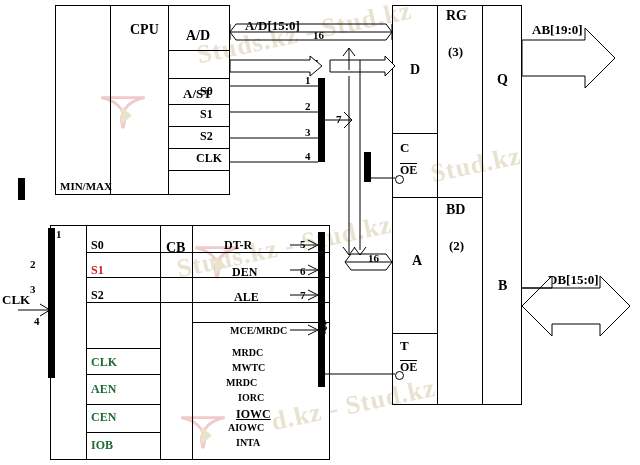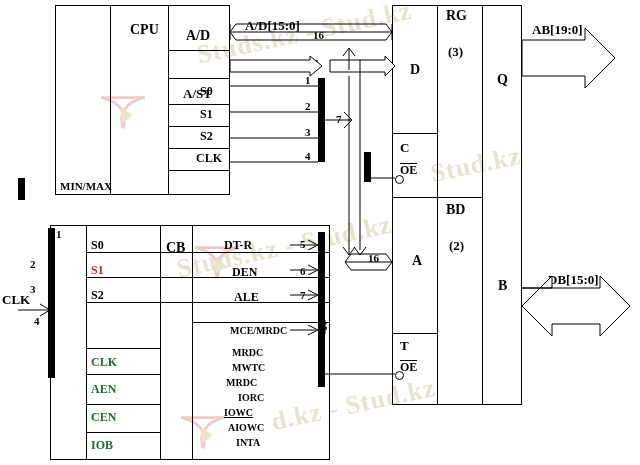--- a/index.html
+++ b/index.html
@@ -139,21 +139,21 @@
 
   <div class="num b" style="left:300px;top:238px;">5</div>
   <div class="num b" style="left:300px;top:265px;">6</div>
   <div class="num b" style="left:300px;top:289px;">7</div>
 
   <div class="lbl b" style="left:230px;top:325px;font-size:10px;">MCE/MRDC</div>
   <div class="lbl b" style="left:232px;top:347px;font-size:10px;">MRDC</div>
   <div class="lbl b" style="left:232px;top:362px;font-size:10px;">MWTC</div>
   <div class="lbl b" style="left:226px;top:377px;font-size:10px;">MRDC</div>
   <div class="lbl b" style="left:238px;top:392px;font-size:10px;">IORC</div>
-  <div class="lbl b" style="left:224px;top:407px;font-size:10px;text-decoration:underline;">IOWC</div>
+  <div class="lbl b" style="left:236px;top:407px;font-size:12px;text-decoration:underline;">IOWC</div>
   <div class="lbl b" style="left:228px;top:422px;font-size:10px;">AIOWC</div>
   <div class="lbl b" style="left:236px;top:437px;font-size:10px;font-family:Liberation Serif, serif;">INTA</div>
 
   <div class="num b" style="left:322px;top:320px;">5</div>
 
   <div class="box" style="left:392px;top:5px;width:130px;height:400px;"></div>
   <div class="vline" style="left:437px;top:5px;height:400px;"></div>
   <div class="vline" style="left:482px;top:5px;height:400px;"></div>
 
   <div class="hline" style="left:392px;top:133px;width:45px;"></div>

